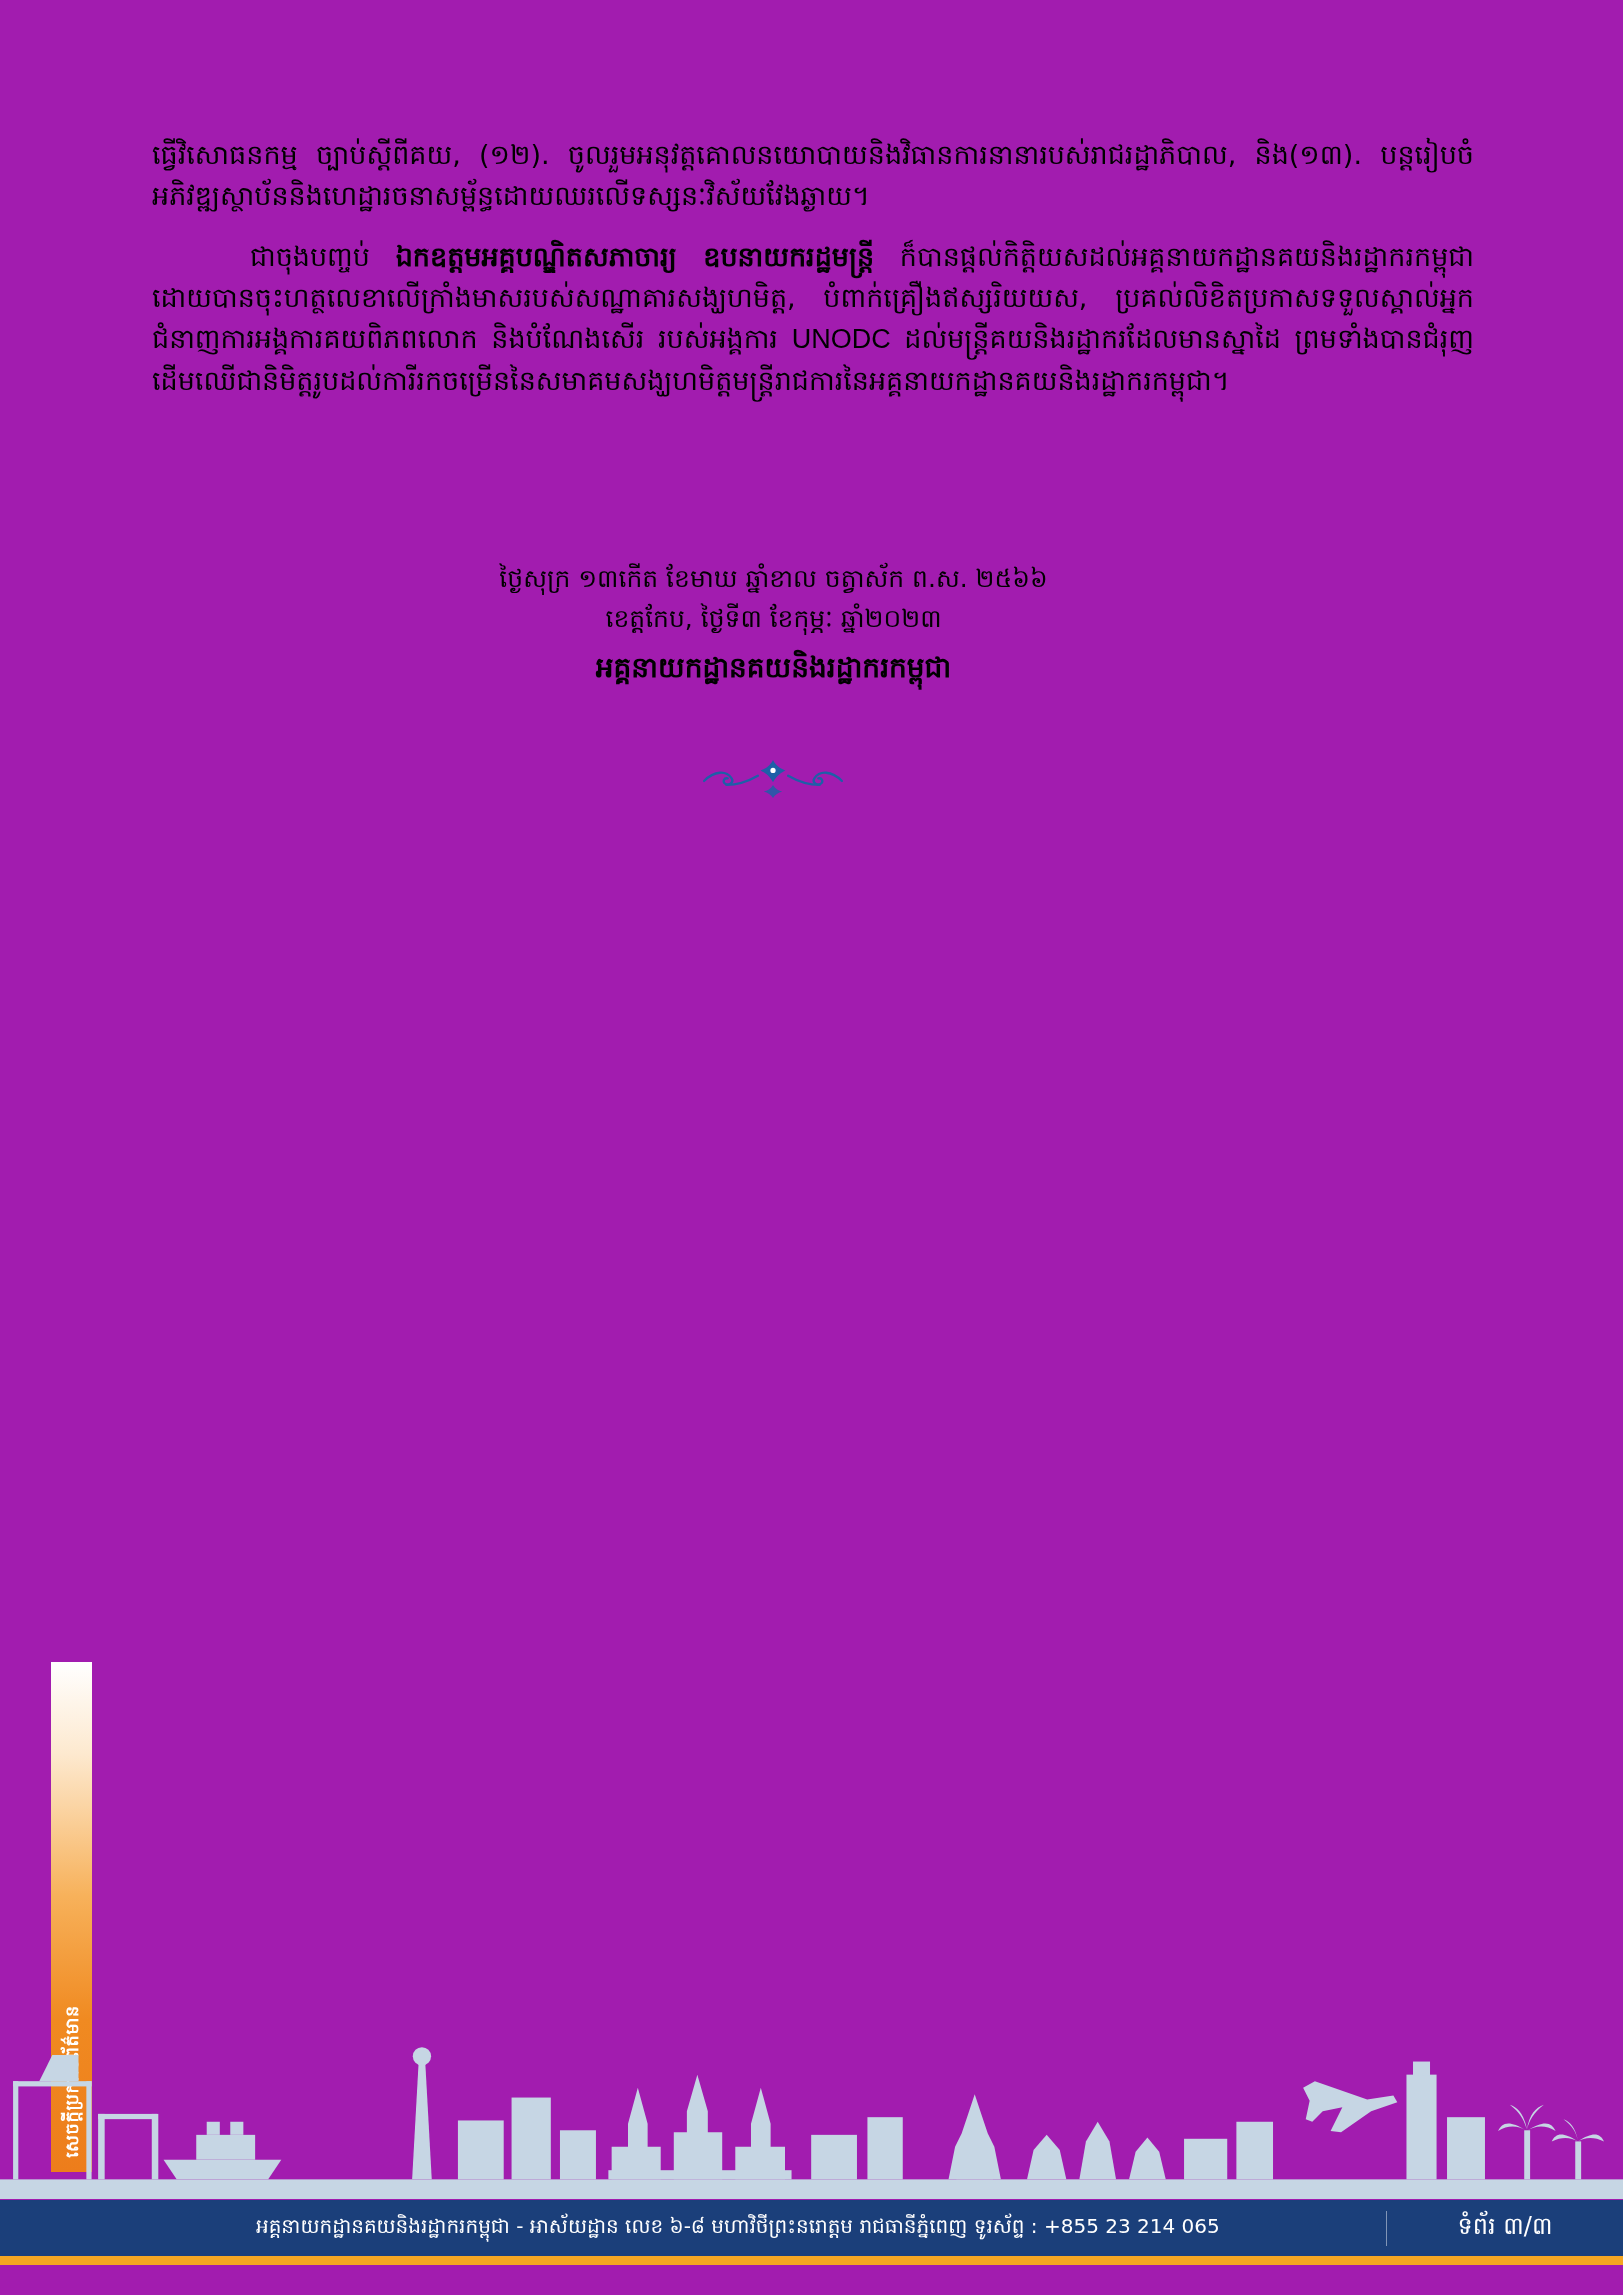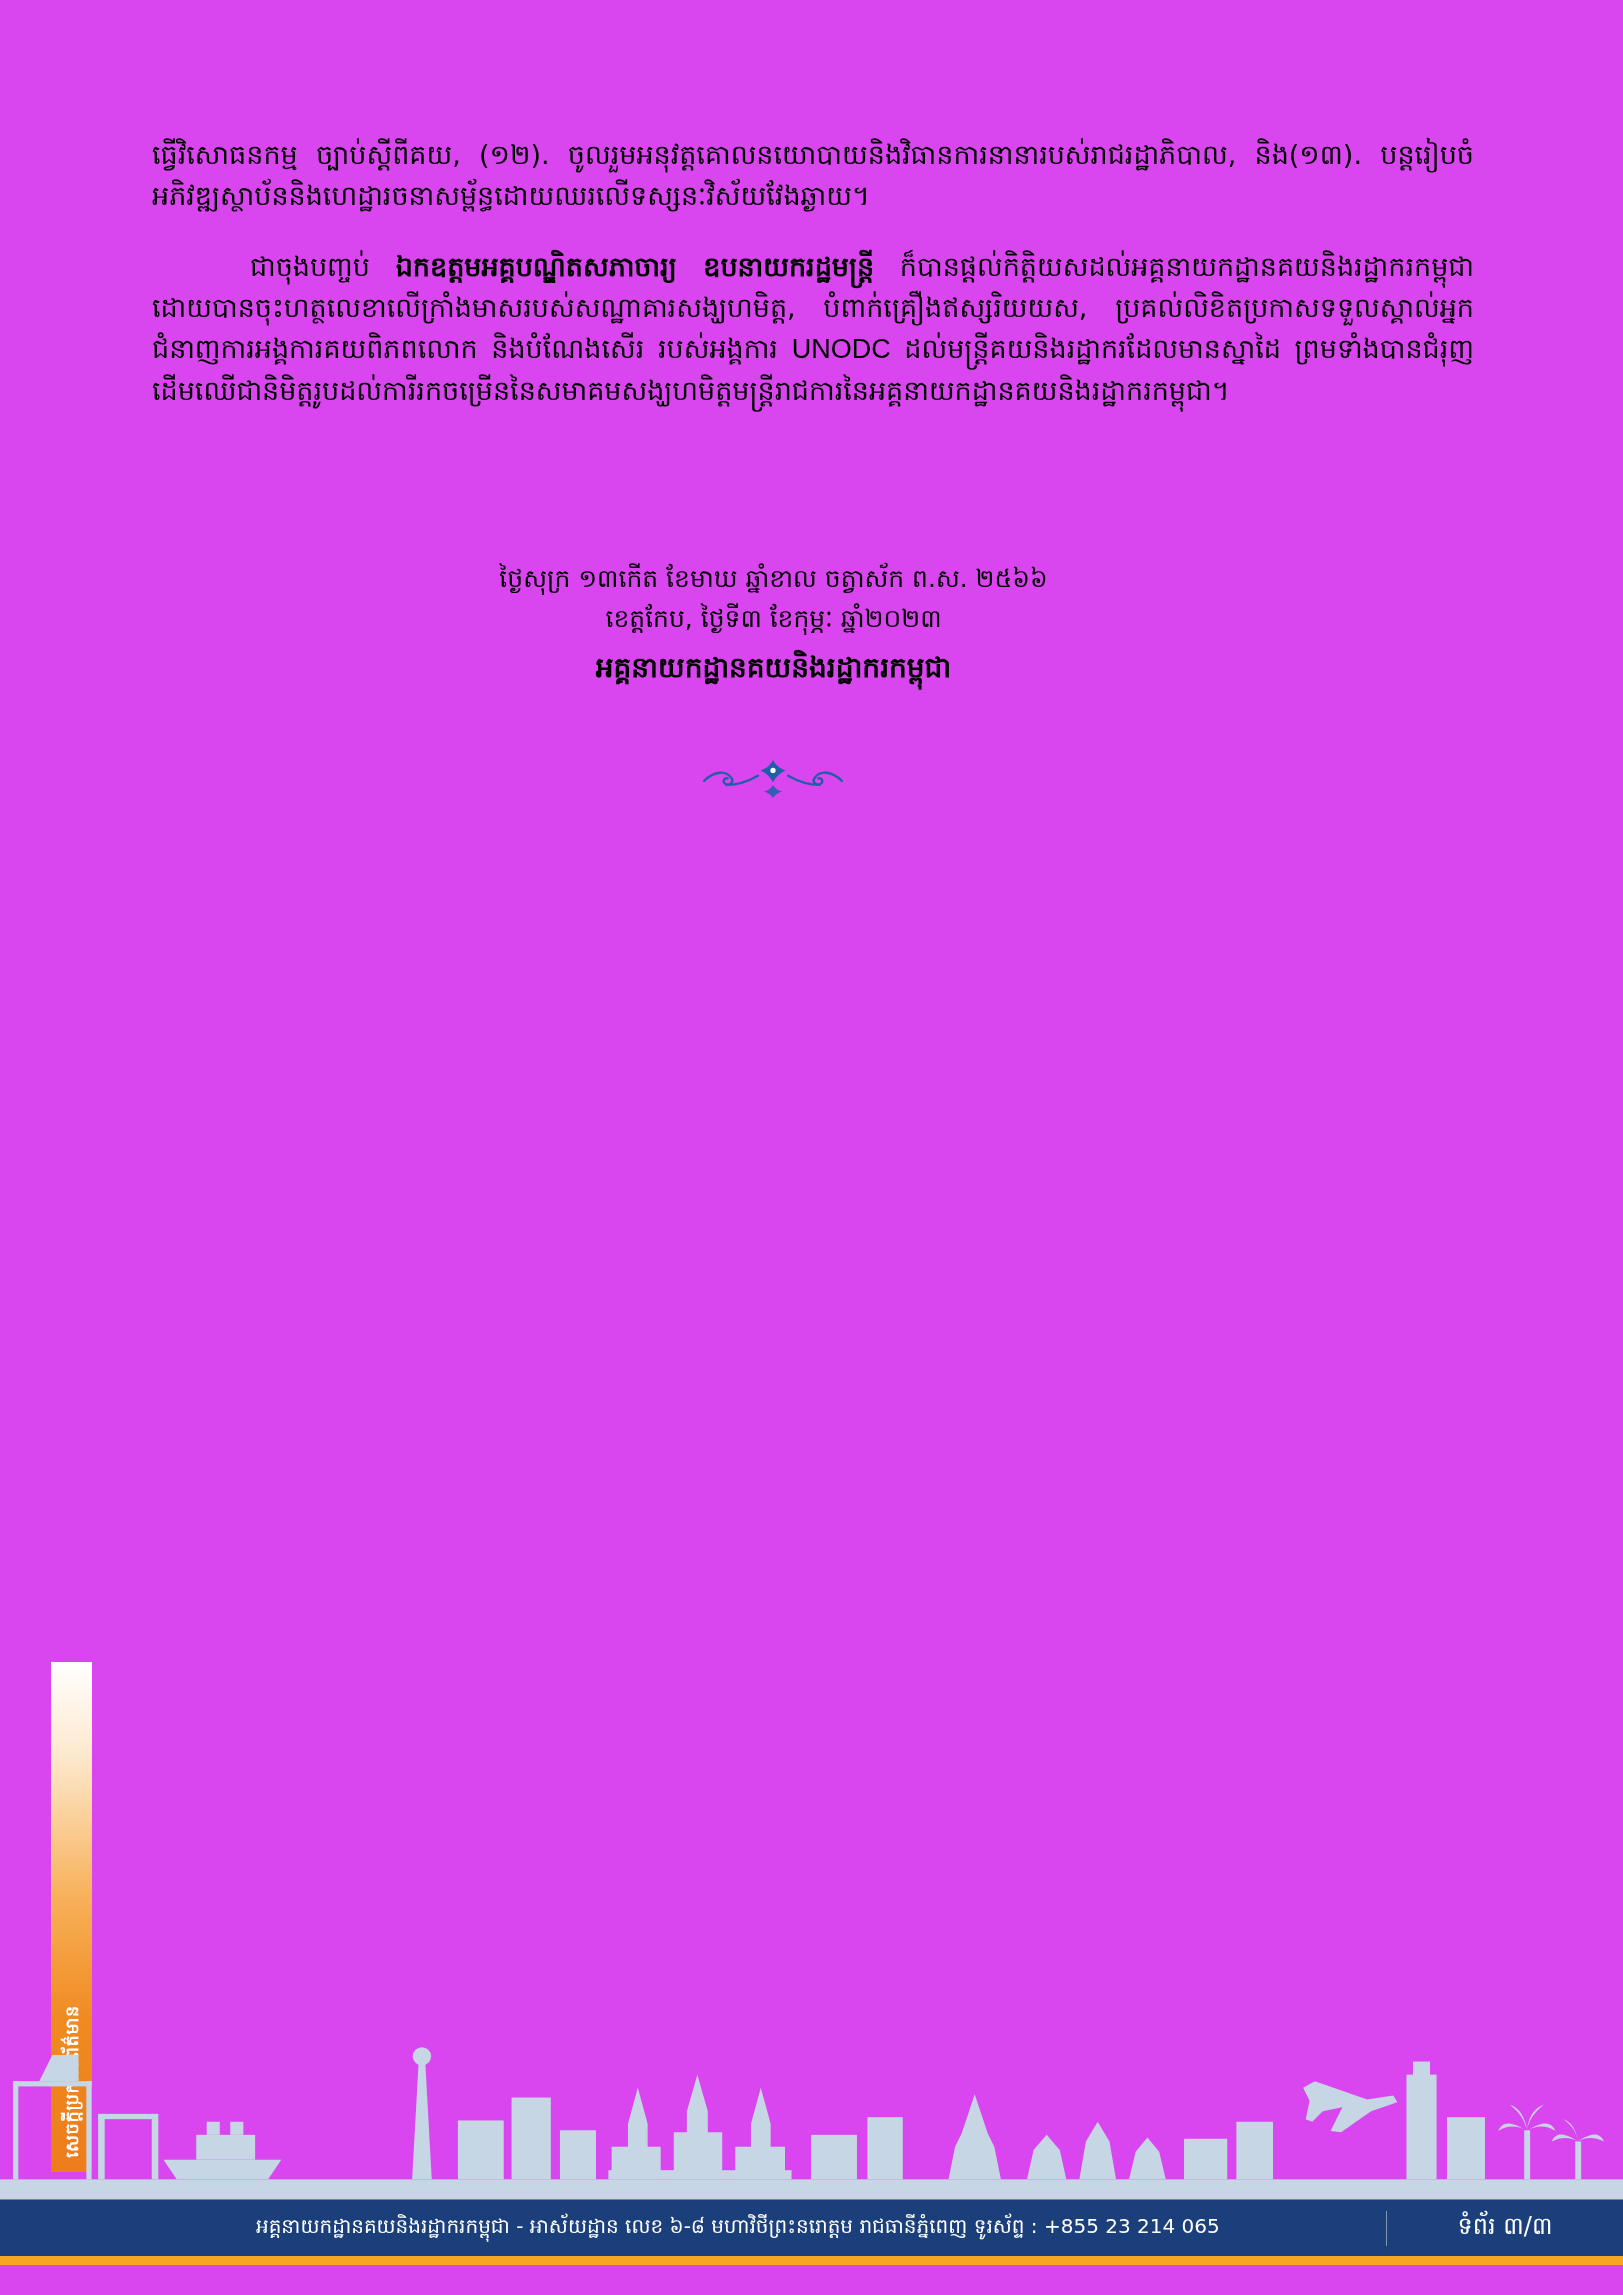--- a/index.html
+++ b/index.html
@@ -7,41 +7,41 @@
     padding: 0;
     background: #ffffff;
   }
   body {
     font-family: "DejaVu Sans", "Liberation Sans", sans-serif;
   }
   .page {
     position: relative;
     width: 1623px;
     height: 2295px;
-    background: #d946ef;
+    background: #a21caf;
     overflow: hidden;
   }
 
   
   .content {
     position: absolute;
     left: 152px;
     top: 134px;
     width: 1322px;
   }
   .para {
     font-size: 27px;
     line-height: 1.52;
     color: #000000;
     text-align: justify;
     margin: 0 0 6.5px 0;
   }
   .para.indent {
     text-indent: 98px;
-    margin-top: 30px;
+    margin-top: 20px;
   }
   .bold-name {
     font-weight: bold;
   }
   .latin {
     font-family: "Liberation Sans", sans-serif;
   }
 
   
   .sig-block {

